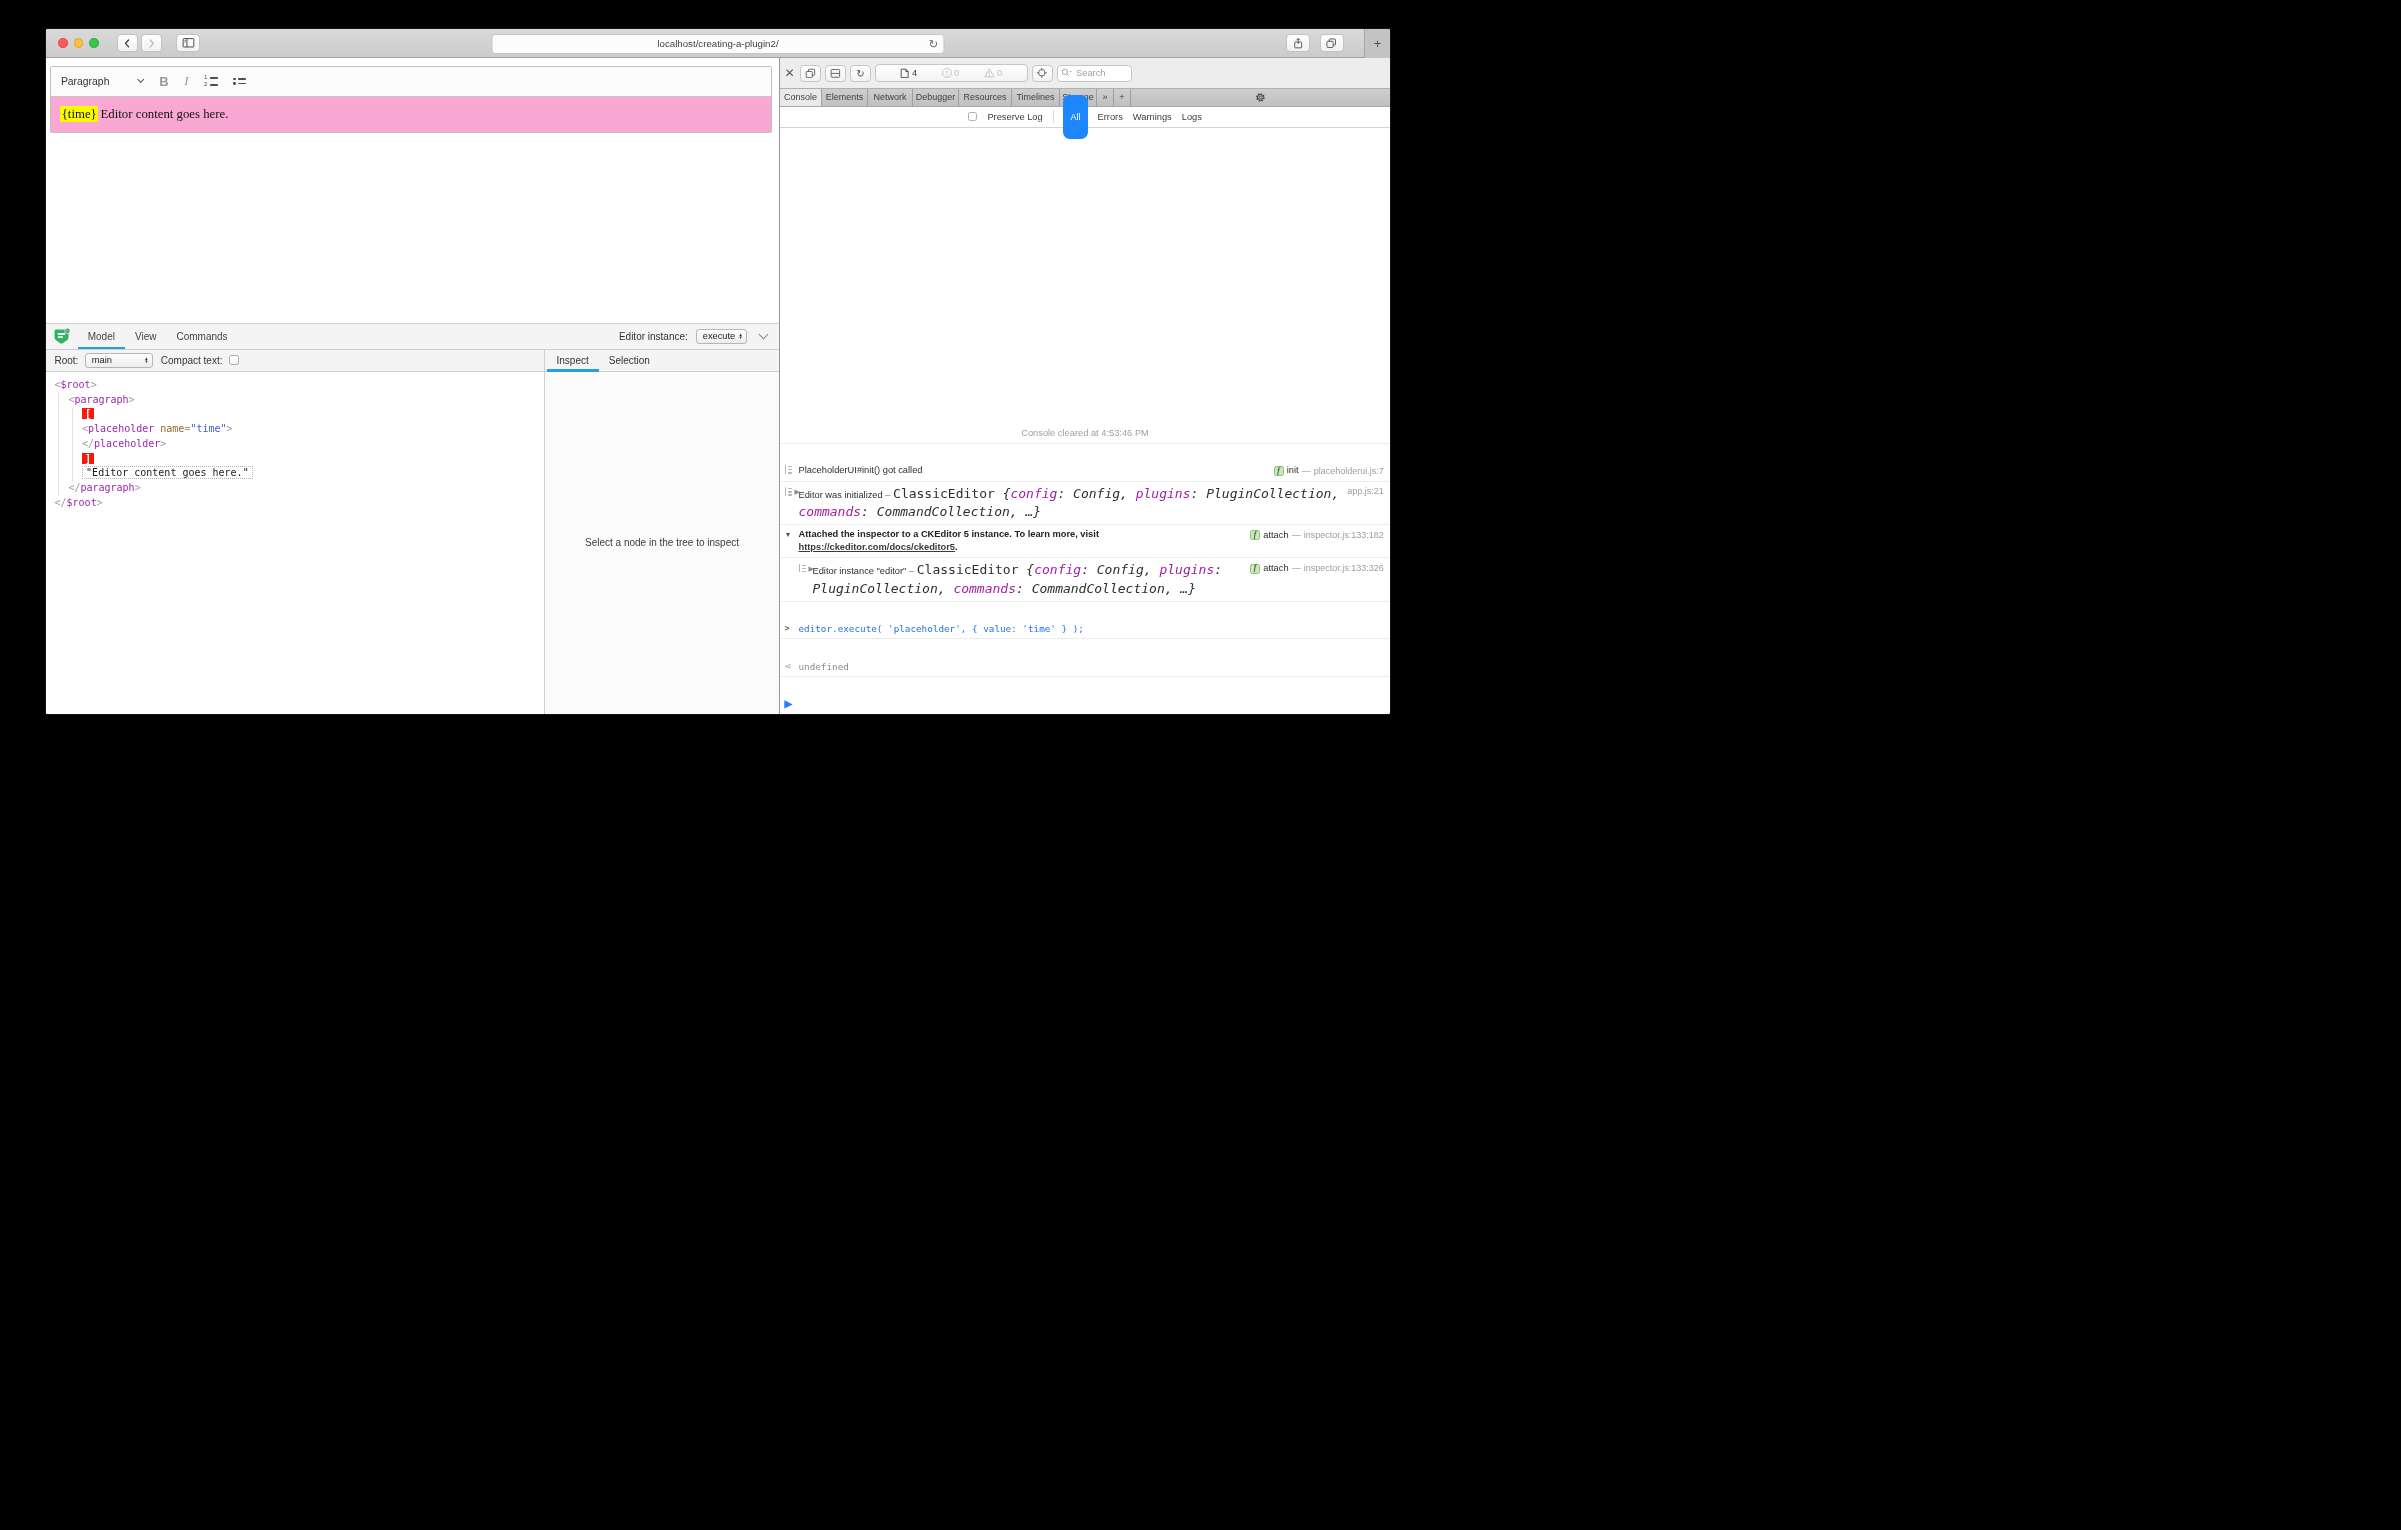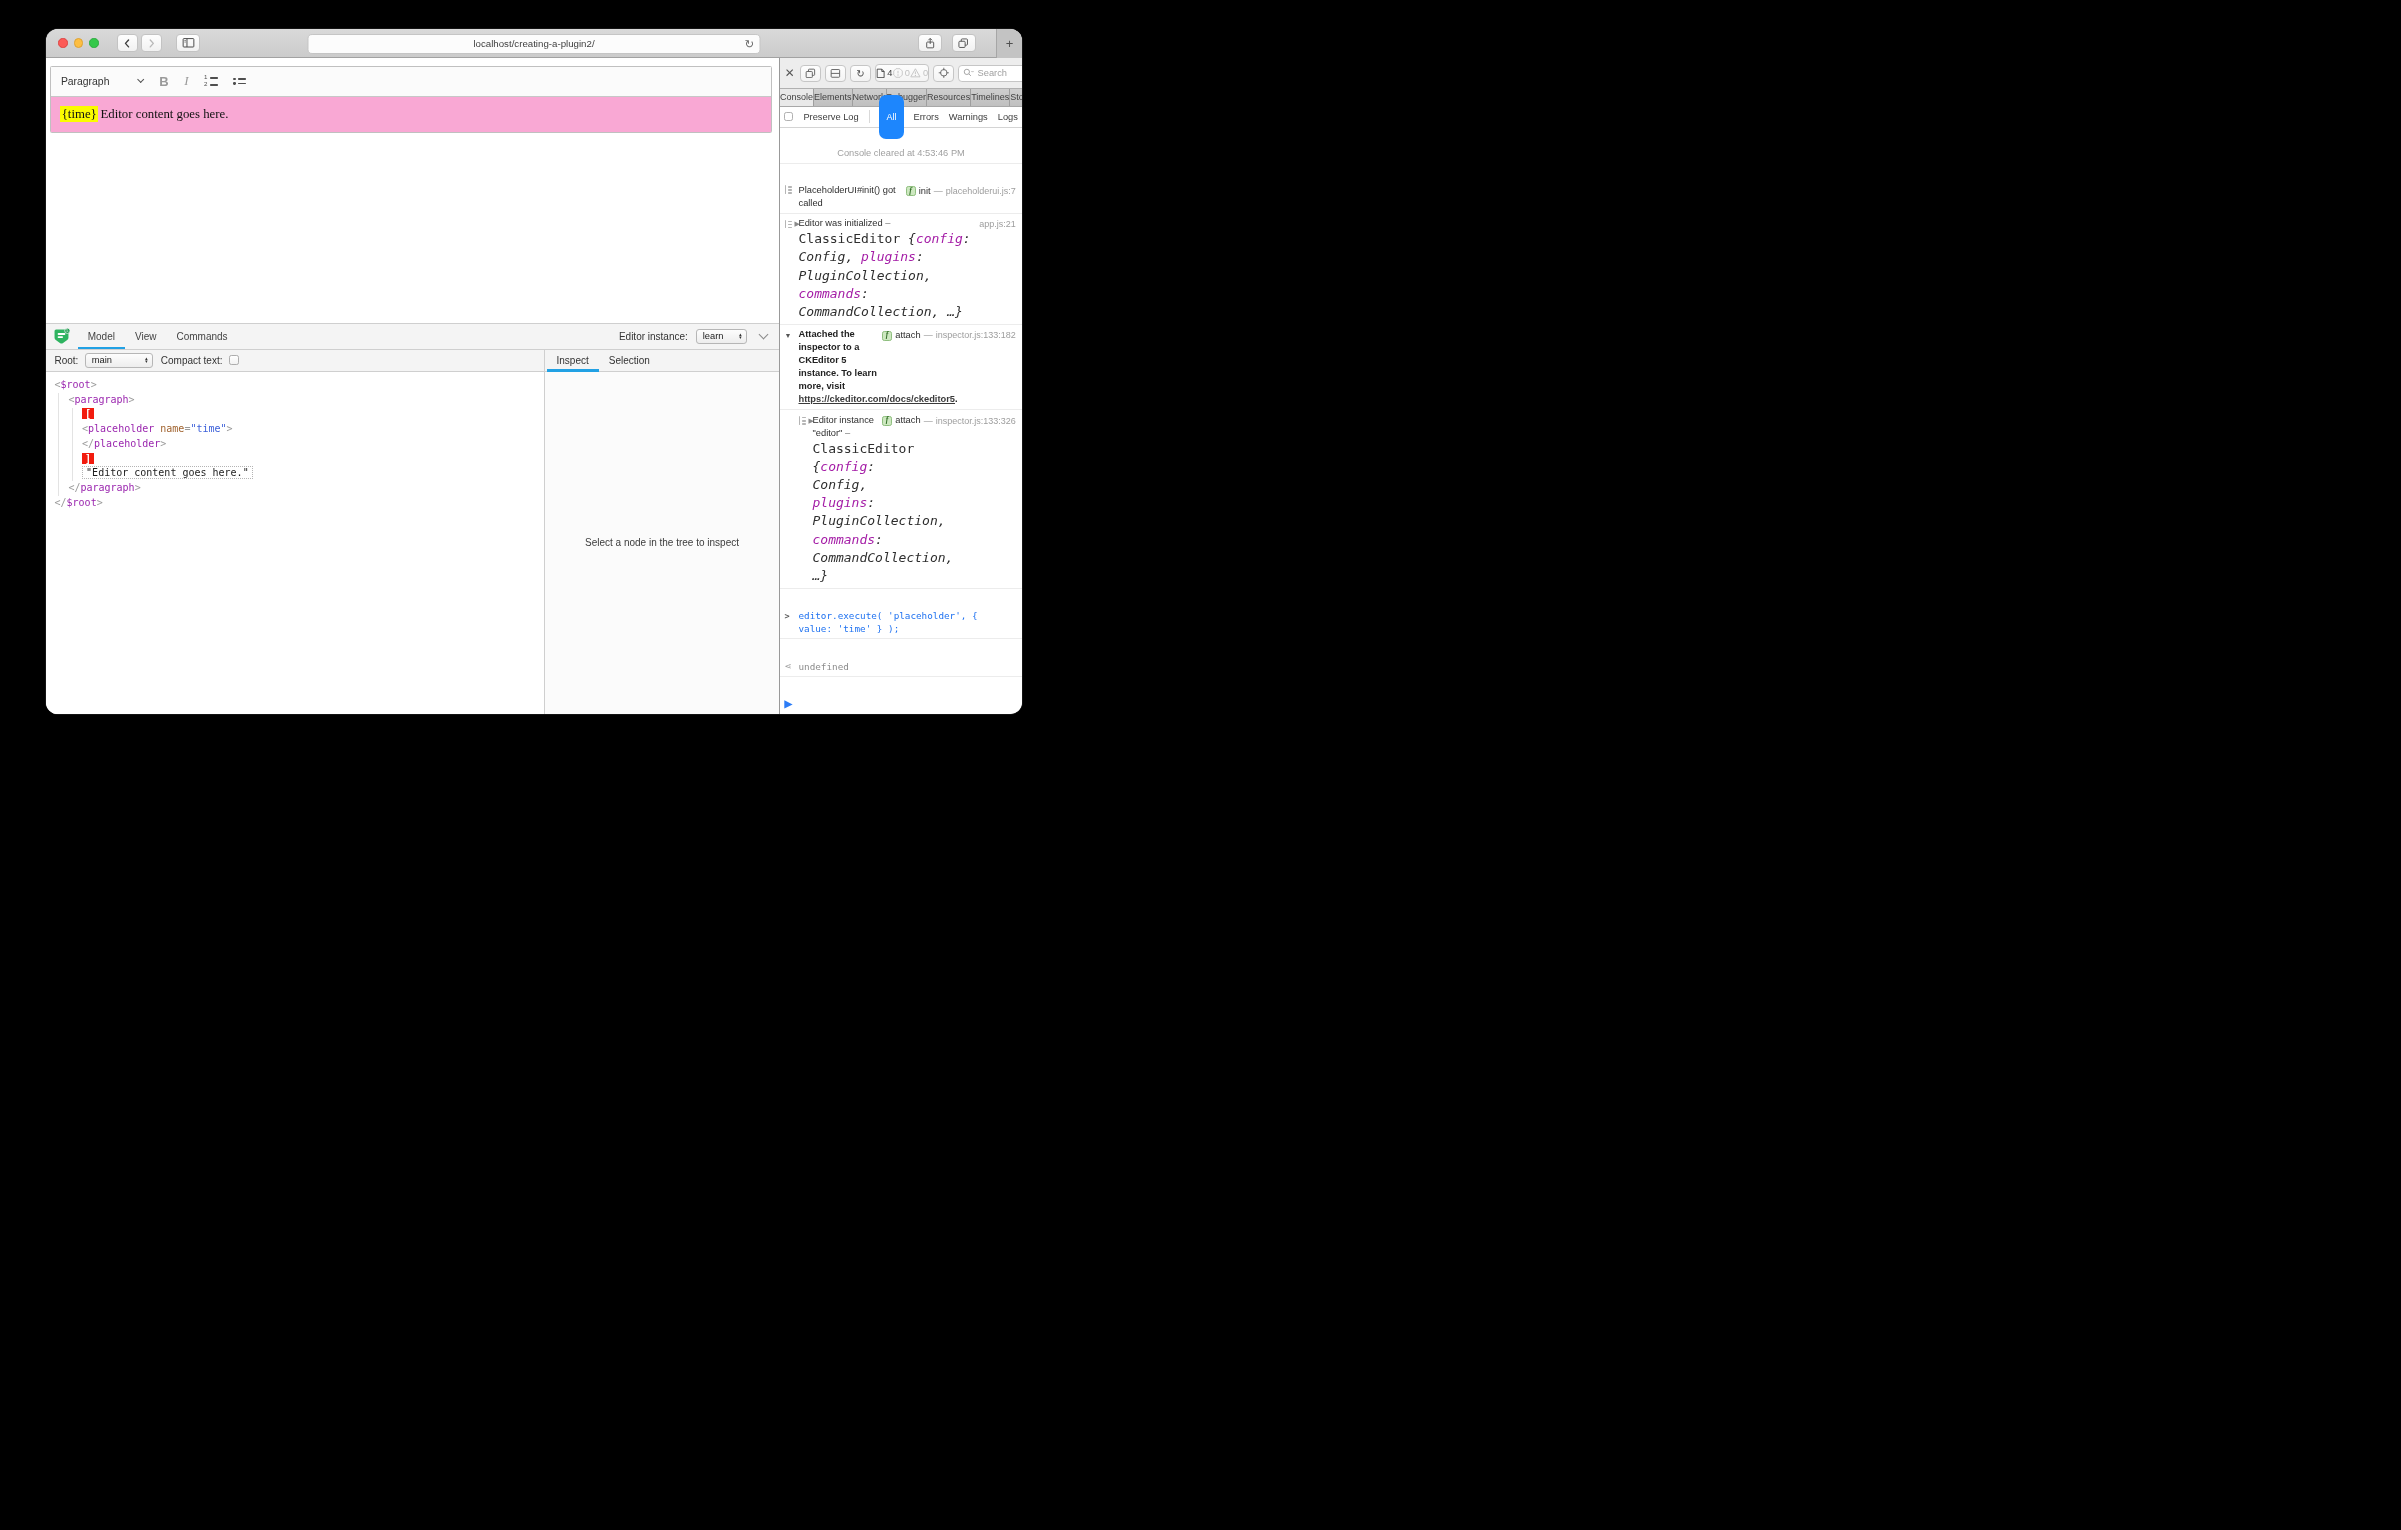--- a/index.html
+++ b/index.html
@@ -1,18 +1,18 @@
 <!DOCTYPE html>
 <html style="font-size:12.4px"><head>
 <meta charset="utf-8">
 <style>
   * { margin:0; padding:0; box-sizing:border-box; }
   html,body { width:1201px; height:765px; background:#000; font-family:"Liberation Sans", sans-serif; overflow:hidden; }
 
-  .window { position:absolute; left:46px; top:29px; width:976px; height:685px; background:#fff; border-radius:12px; overflow:hidden; box-shadow:0 0 0 0.8px #1a1a1a; }
+  .window { position:absolute; left:46px; top:29px; width:1344px; height:685px; background:#fff; border-radius:2px; overflow:hidden; box-shadow:0 0 0 0.8px #1a1a1a; }
 
   
   .chrome { position:relative; height:29px; background:linear-gradient(#d9d9d9,#cbcbcb); border-bottom:0.8px solid #a2a2a2; display:flex; align-items:center; padding:0 12.4px; }
   .traffic { display:flex; gap:6.2px; margin-right:18.6px; }
   .light { width:9.3px; height:9.3px; border-radius:50%; }
   .light.red { background:#fc5b57; border:0.8px solid #dd4341; }
   .light.yellow { background:#fdbe41; border:0.8px solid #dda335; }
   .light.green { background:#34c84a; border:0.8px solid #2aab3c; }
   .nav-group { display:flex; gap:3.1px; margin-right:14px; }
   .cbtn { width:21px; height:18px; border-radius:3.9px; border:0.8px solid #c3c3c3; background:linear-gradient(#fefefe,#f1f1f1); display:flex; align-items:center; justify-content:center; }
@@ -229,21 +229,21 @@
             </div>
           <div class="insp-tab">
               <span>View</span>
             </div>
           <div class="insp-tab">
               <span>Commands</span>
             </div>
           <div class="insp-right">
             <span>Editor instance:</span>
             <span class="mac-select" style="width:51px">
-              <span>learn</span>
+              <span>execute</span>
               <span class="arrows">
                   <span>▲</span>
                   <span>▼</span>
                 </span>
             </span>
             <span class="chev-down"></span>
           </div>
         </div>
 
         <div class="insp-row2">

